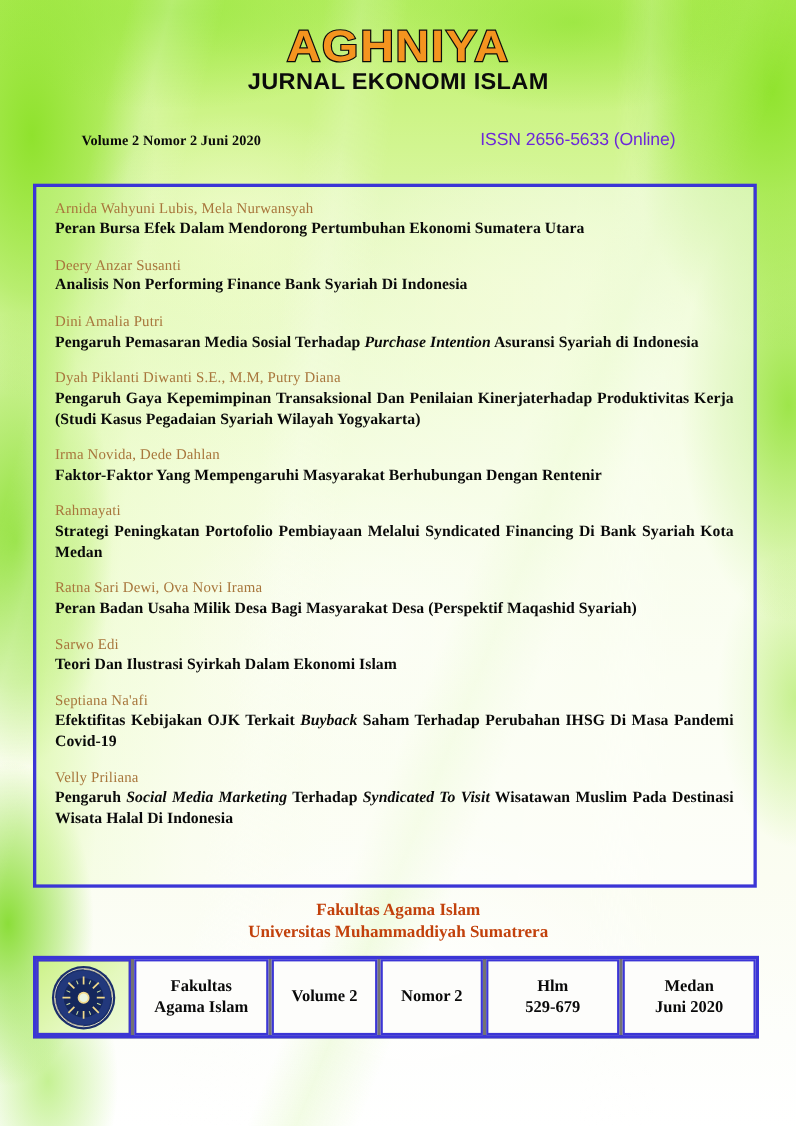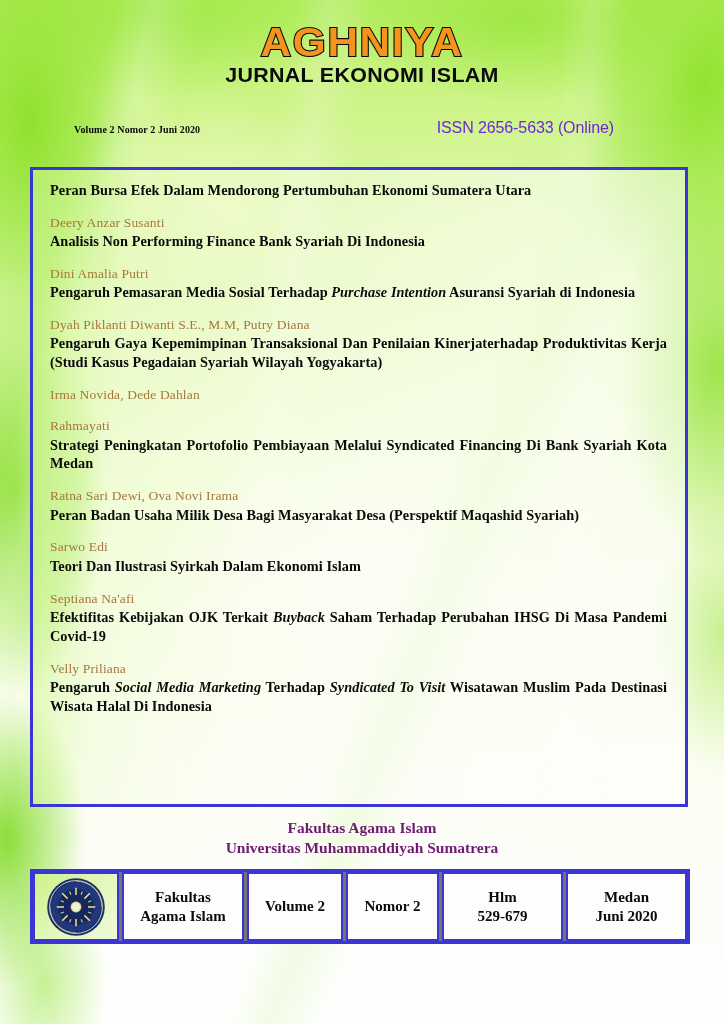--- a/index.html
+++ b/index.html
@@ -115,21 +115,21 @@
     top: 119px;
     left: 74px;
     width: 540px;
     display: flex;
     justify-content: space-between;
     align-items: baseline;
   }
   #volume-info {
     font-family: "Liberation Serif", serif;
     font-weight: bold;
-    font-size: 10px;
+    font-size: 13px;
     color: #0a0a0a;
     letter-spacing: 0.1px;
   }
   #issn-info {
     font-family: "Liberation Sans", sans-serif;
     font-weight: normal;
     font-size: 16px;
     color: #6d28d9;
     letter-spacing: -0.1px;
   }
@@ -185,21 +185,21 @@
   
   #publisher {
     position: absolute;
     top: 818px;
     left: 0;
     width: 724px;
     text-align: center;
     font-family: "Liberation Serif", serif;
     font-weight: bold;
     font-size: 15.5px;
-    color: #701a75;
+    color: #c2410c;
     line-height: 1.32;
   }
 
   
   #footer-table {
     position: absolute;
     left: 30px;
     top: 869px;
     width: 660px;
     height: 75px;
@@ -259,36 +259,38 @@
   </div>
 
   <div id="issue-line">
     <div id="volume-info">Volume 2 Nomor 2 Juni 2020</div>
     <div id="issn-info">ISSN 2656-5633 (Online)</div>
   </div>
 
   <div id="toc-box">
 
   <div class="entry">
+        <div class="entry-authors">Arnida Wahyuni Lubis, Mela Nurwansyah</div>
         <div class="entry-title">Peran Bursa Efek Dalam Mendorong Pertumbuhan Ekonomi Sumatera Utara</div>
       </div>
       <div class="entry">
         <div class="entry-authors">Deery Anzar Susanti</div>
         <div class="entry-title">Analisis Non Performing Finance Bank Syariah Di Indonesia</div>
       </div>
       <div class="entry">
         <div class="entry-authors">Dini Amalia Putri</div>
         <div class="entry-title">Pengaruh Pemasaran Media Sosial Terhadap <em>Purchase Intention</em> Asuransi Syariah di Indonesia</div>
       </div>
       <div class="entry">
         <div class="entry-authors">Dyah Piklanti Diwanti S.E., M.M, Putry Diana</div>
         <div class="entry-title">Pengaruh Gaya Kepemimpinan Transaksional Dan Penilaian Kinerjaterhadap Produktivitas Kerja (Studi Kasus Pegadaian Syariah Wilayah Yogyakarta)</div>
       </div>
       <div class="entry">
         <div class="entry-authors">Irma Novida, Dede Dahlan</div>
+        <div class="entry-title">Faktor-Faktor Yang Mempengaruhi  Masyarakat Berhubungan Dengan Rentenir</div>
       </div>
       <div class="entry">
         <div class="entry-authors">Rahmayati</div>
         <div class="entry-title">Strategi Peningkatan Portofolio Pembiayaan Melalui Syndicated Financing Di Bank Syariah Kota Medan</div>
       </div>
       <div class="entry">
         <div class="entry-authors">Ratna Sari Dewi, Ova Novi Irama</div>
         <div class="entry-title">Peran Badan Usaha Milik Desa Bagi  Masyarakat Desa (Perspektif Maqashid Syariah)</div>
       </div>
       <div class="entry">

